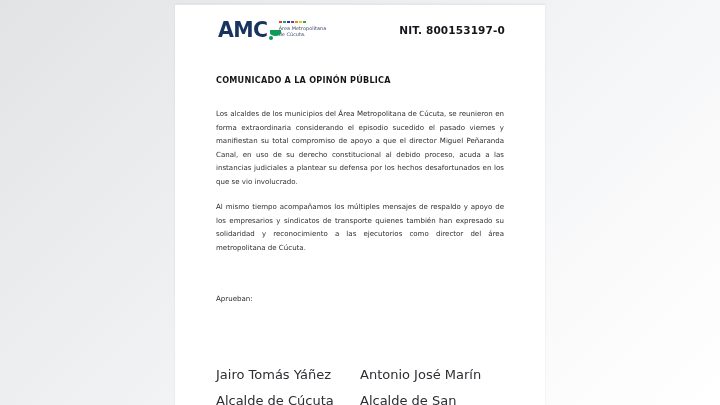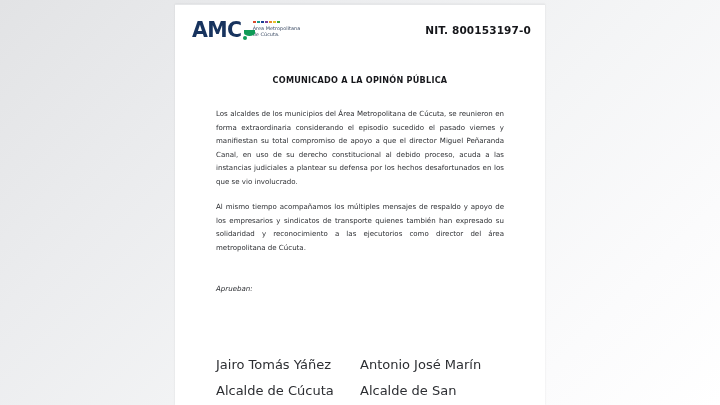--- a/index.html
+++ b/index.html
@@ -33,21 +33,21 @@
     background: #ffffff;
     box-sizing: border-box;
     border-top: 1px solid #e6e7e9;
     box-shadow: 0 0 2px rgba(0,0,0,0.09);
   }
 
   
   .doc-header {
     position: relative;
     height: 46px;
-    padding: 0 2px;
+    padding: 0 28px;
     display: flex;
     align-items: center;
     justify-content: space-between;
   }
 
   .brand {
     display: flex;
     align-items: flex-start;
     gap: 3px;
     padding-left: 15px;
@@ -130,21 +130,20 @@
     white-space: nowrap;
     margin-left: 16px;
   }
 
   
   .doc-body {
     padding: 0 41px 0 41px;
   }
 
   .doc-title {
-    text-align: center;
     font-family: "DejaVu Sans", sans-serif;
     font-weight: 700;
     font-size: 8.1px;
     letter-spacing: 0.25px;
     color: #16171b;
     margin-top: 24px;
     margin-bottom: 0;
   }
 
   .doc-para {
@@ -156,22 +155,21 @@
     text-justify: inter-word;
     margin: 0;
   }
   .doc-para.first { margin-top: 22px; }
   .doc-para.second { margin-top: 12px; }
 
   .approve-label {
     font-family: "DejaVu Sans", sans-serif;
     font-size: 7.05px;
     color: #2d2f33;
-    margin-top: 30px;
-    font-style: italic;
+    margin-top: 40px;
   }
 
   
   .sig-grid {
     margin-top: 20px;
     display: grid;
     grid-template-columns: 1fr 1fr;
     row-gap: 17px;
     column-gap: 0;
   }

